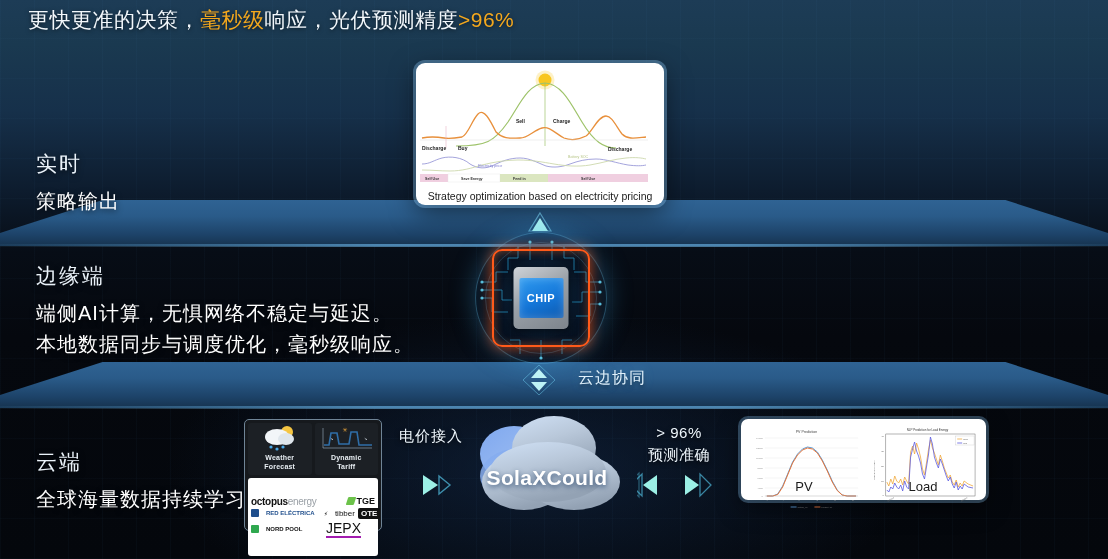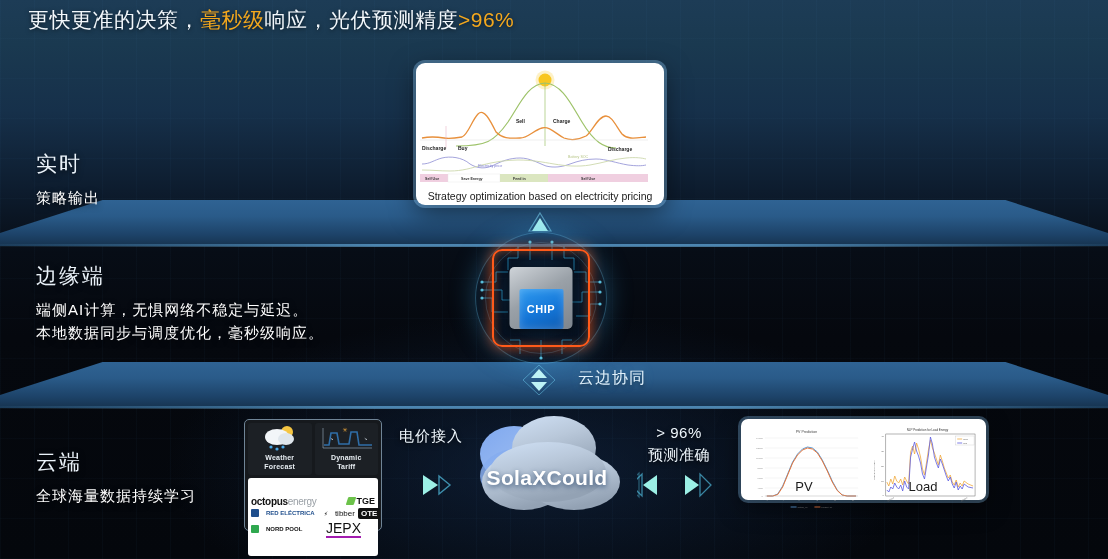--- a/index.html
+++ b/index.html
@@ -62,21 +62,21 @@
   .platform-edge.e1 { top: 244px; }
   .platform-edge.e2 { top: 406px; }
 
   
   .section-label { position: absolute; }
   .section-label .title {
     font-size: 21px; color: #eaf2f9; letter-spacing: 2px; font-weight: 500;
     text-shadow: 0 2px 6px rgba(0,0,0,0.7);
   }
   .section-label .sub {
-    margin-top: 8px; font-size: 15px; color: #ffffff; letter-spacing: 1px;
+    margin-top: 8px; font-size: 20px; color: #ffffff; letter-spacing: 1px;
     line-height: 1.55; text-shadow: 0 2px 6px rgba(0,0,0,0.7);
   }
   .lbl-realtime { left: 36px; top: 150px; }
   .lbl-edge     { left: 36px; top: 262px; }
   .lbl-cloud    { left: 36px; top: 448px; }
 
   
   .strategy-card {
     position: absolute; left: 416px; top: 63px;
     width: 248px; height: 142px;
@@ -109,24 +109,24 @@
     border-radius: 50%; border: 1px solid rgba(90,190,240,0.22);
   }
   .chip-ring-glow {
     position: absolute; left: 50%; top: 50%; transform: translate(-50%,-50%);
     width: 98px; height: 98px; border-radius: 10px;
     border: 2px solid #ff5a1a;
     box-shadow: 0 0 14px rgba(255,90,26,0.75), inset 0 0 10px rgba(255,110,40,0.45);
   }
   .chip-body {
     position: absolute; left: 50%; top: 50%; transform: translate(-50%,-50%);
-    width: 63px; height: 62px; border-radius: 5px;
+    width: 55px; height: 62px; border-radius: 5px;
     background: linear-gradient(150deg, #cfd4d9 0%, #9aa1a8 45%, #7d848c 100%);
     box-shadow: 0 2px 8px rgba(0,0,0,0.6);
-    display: flex; align-items: flex-end; justify-content: center;
+    display: flex; align-items: center; justify-content: center;
   }
   .chip-core {
     width: 44px; height: 40px; border-radius: 2px;
     background: linear-gradient(160deg, #2f9bf0 0%, #1476d8 55%, #0d5ab0 100%);
     display: flex; align-items: center; justify-content: center;
     box-shadow: inset 0 0 8px rgba(255,255,255,0.25);
   }
   .chip-core span {
     font-size: 11px; font-weight: 700; color: #ffffff; letter-spacing: 0.5px;
   }

